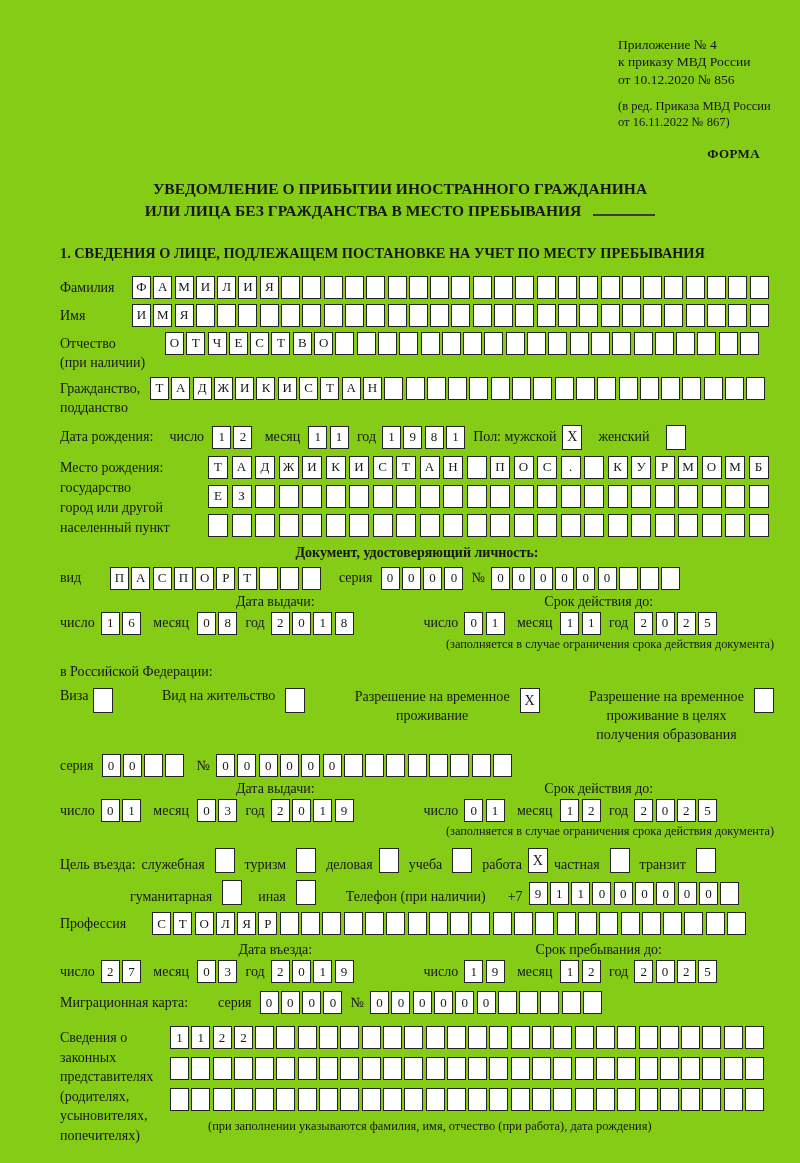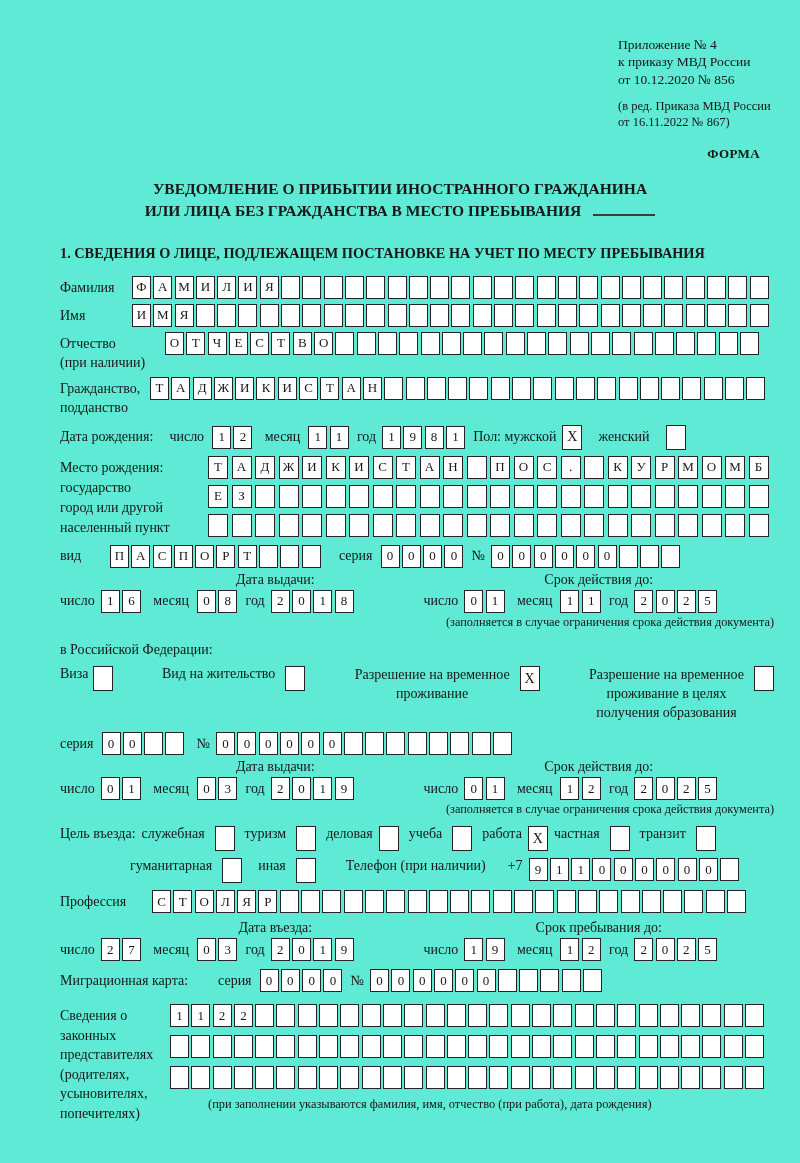--- a/index.html
+++ b/index.html
@@ -1,17 +1,17 @@
 <!DOCTYPE html>
 <html><head>
 <meta charset="utf-8">
 <style>
   html,body { margin:0; padding:0; background:#ffffff; }
   .page {
-    width:800px; height:1163px; background:#5eead4; overflow:hidden;
+    width:800px; height:1163px; background:#84cc16; overflow:hidden;
     font-family:"Liberation Serif", serif; color:#171717; position:relative;
   }
   
   .ref { margin:36px 0 0 618px; font-size:13.5px; line-height:1.28; }
   .ref .sm { font-size:12.5px; }
   .ref .gap { margin-top:10px; }
   .forma { text-align:right; padding-right:40px; font-weight:bold; font-size:13px; margin-top:16px; letter-spacing:.4px; }
   .title { text-align:center; font-weight:bold; font-size:15.5px; margin-top:16px; line-height:1.45; }
   .underline { display:inline-block; width:62px; border-bottom:2px solid #3c3c3c; margin-left:12px; vertical-align:baseline; }
   .section-head { font-weight:bold; font-size:14.3px; margin:22px 0 0 60px; }
@@ -46,21 +46,21 @@
   .heads .col-r { text-align:center; padding-left:28px; }
   .dategrp { display:flex; align-items:center; }
   .note-right { text-align:right; font-size:12.3px; margin:2px 0 9px; }
 
   .introline { line-height:1.55; }
   .optrow { display:flex; align-items:flex-start; margin:6px 0 9px; justify-content:space-between; }
   .opt { display:flex; align-items:flex-start; }
   .opt .cb { margin-left:10px; }
   .opt-center { text-align:center; line-height:1.35; }
 
-  .purpose-row { display:flex; align-items:flex-start; margin-bottom:7px; flex-wrap:nowrap; }
+  .purpose-row { display:flex; align-items:flex-end; margin-bottom:7px; flex-wrap:nowrap; }
   .rep-note { font-size:12.4px; margin:8px 0 0 38px; }
 </style>
 </head>
 <body>
 
 <div class="page">
 
   <div class="ref">
     <div>Приложение № 4</div>
     <div>к приказу МВД России</div>
@@ -334,20 +334,21 @@
             <span class="cbox"></span>
             <span class="cbox"></span>
             <span class="cbox"></span>
             <span class="cbox"></span>
             <span class="cbox"></span>
             <span class="cbox"></span>
           </div>
       </div>
     </div>
 
+    <div class="doc-header">Документ, удостоверяющий личность:</div>
 
     <div class="inline-row" style="margin-bottom:4px;">
       <span class="lbl" style="width:50px;">вид</span>
       <span class="boxes">
           <span class="cbox">П</span>
           <span class="cbox">А</span>
           <span class="cbox">С</span>
           <span class="cbox">П</span>
           <span class="cbox">О</span>
           <span class="cbox">Р</span>

